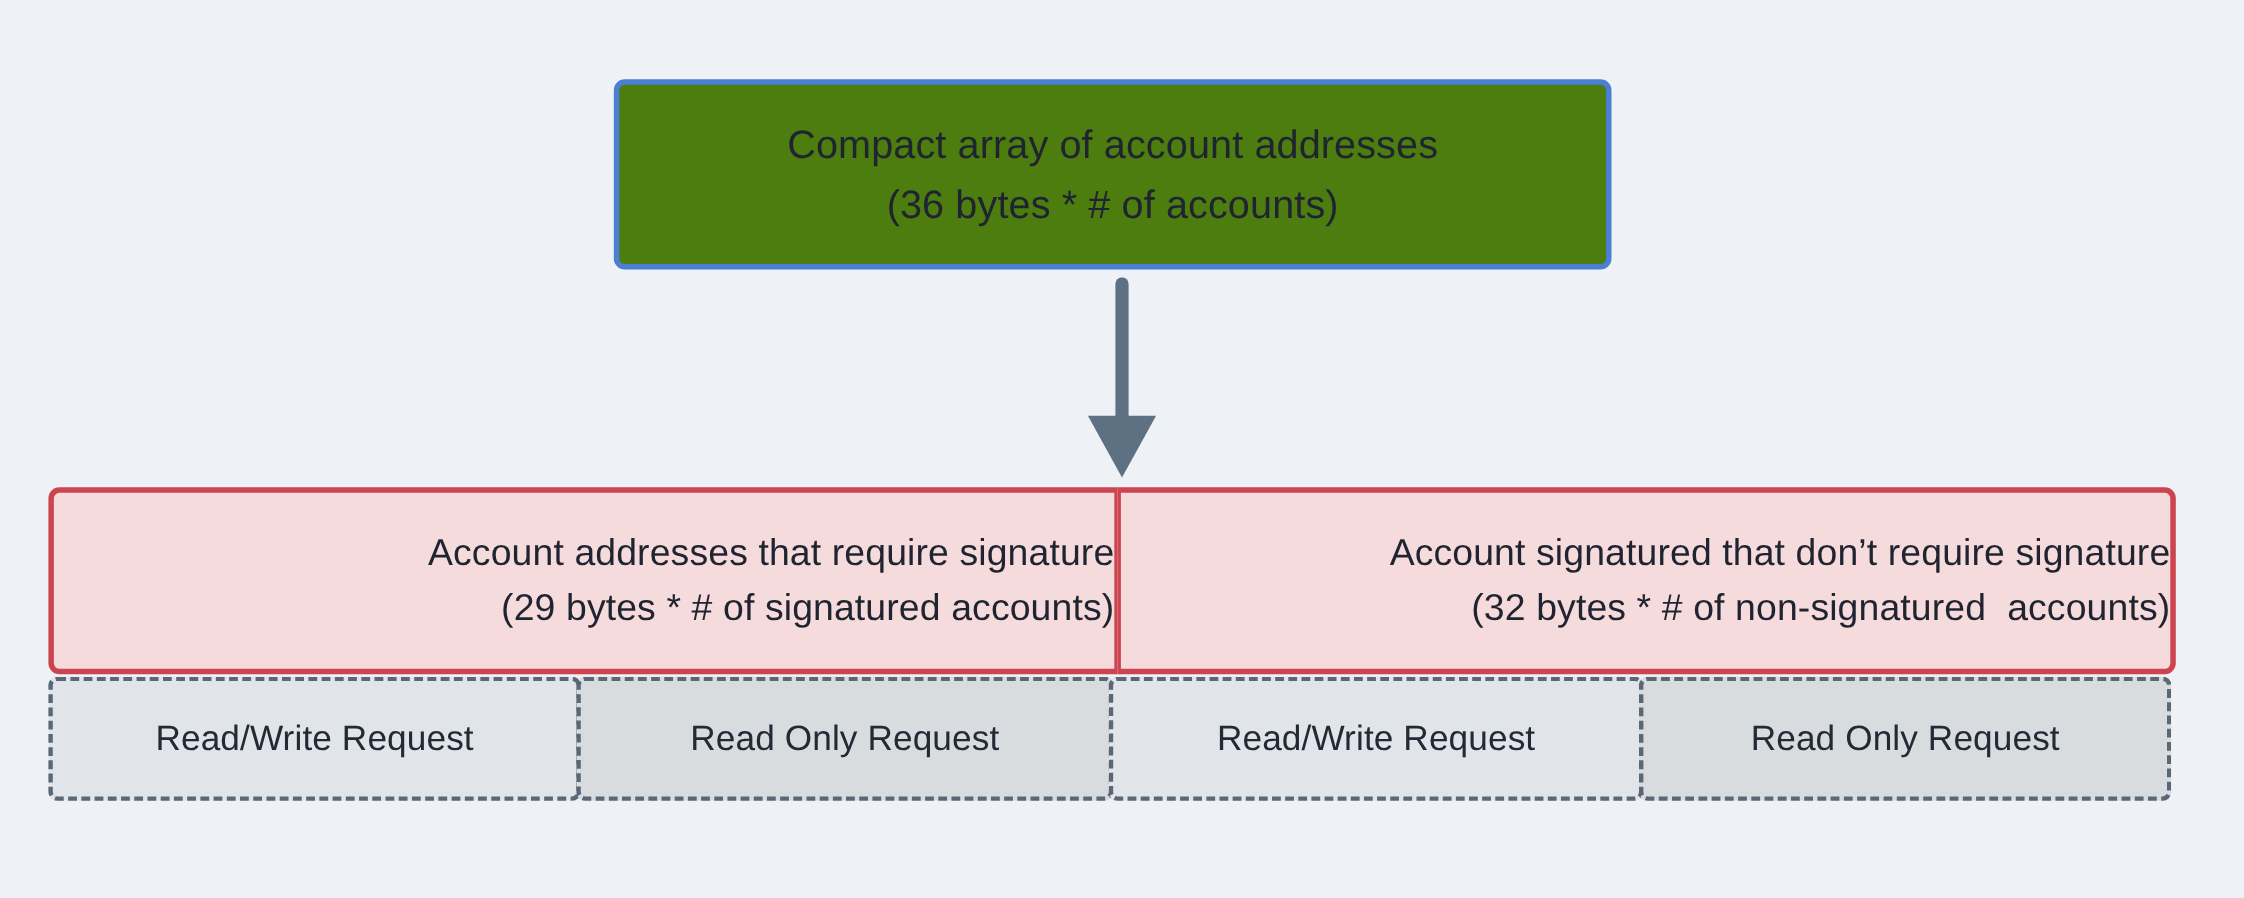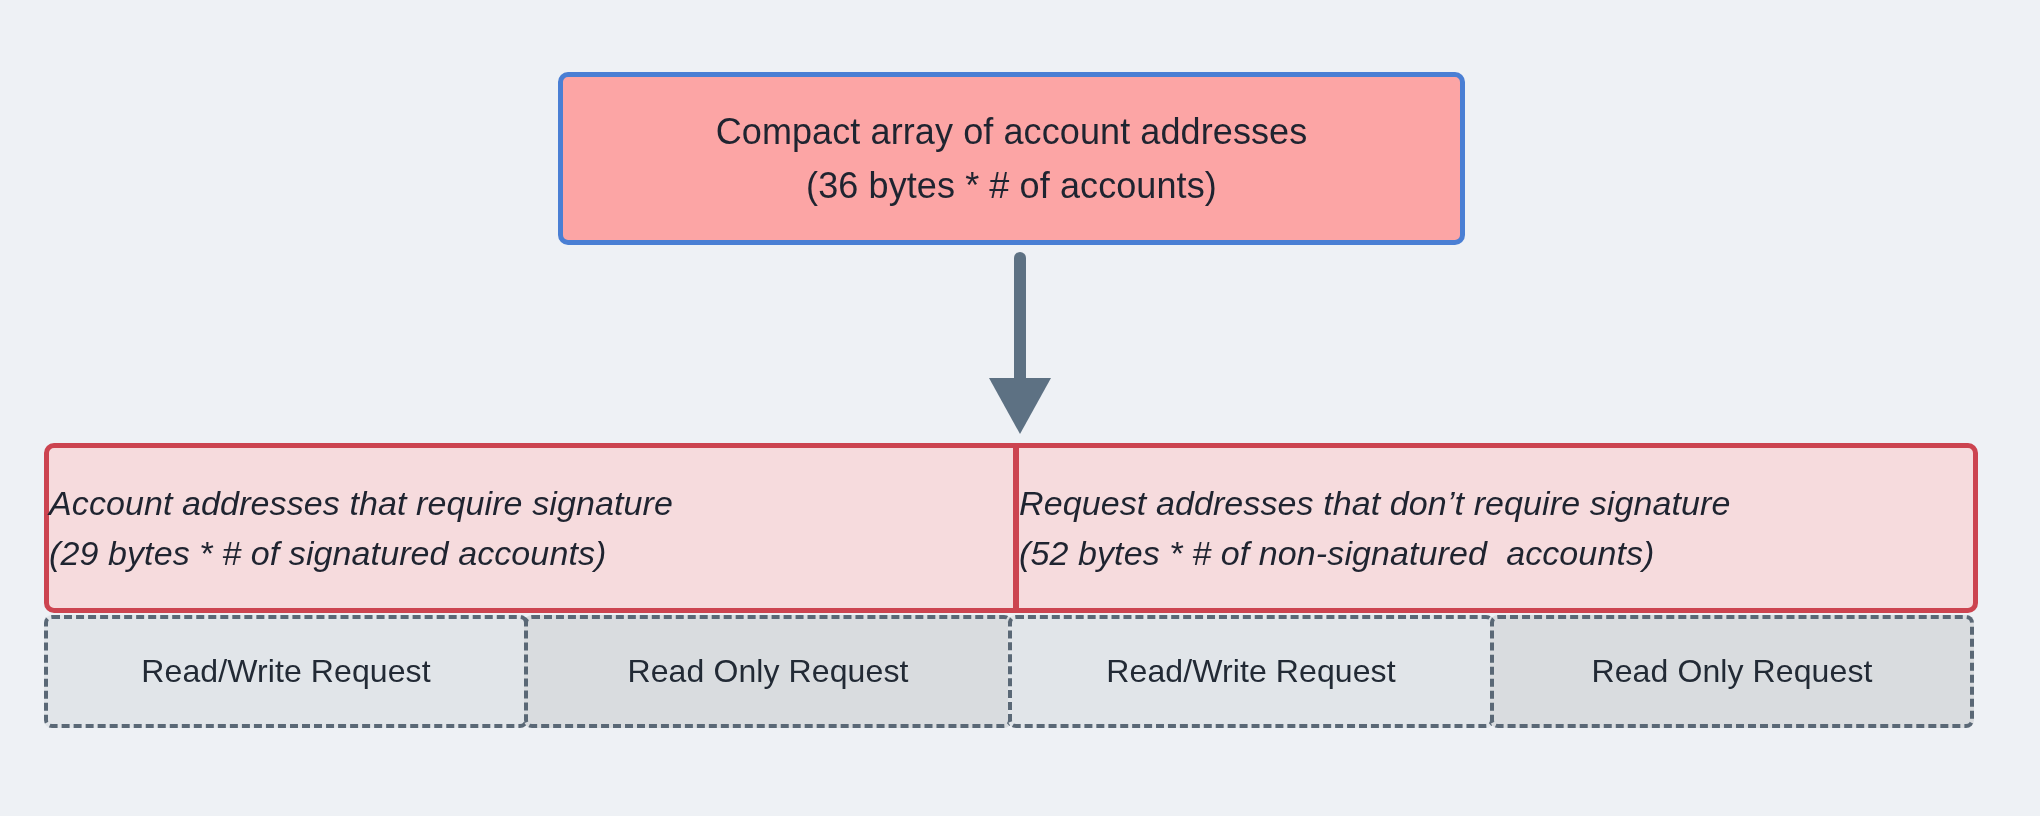--- a/index.html
+++ b/index.html
@@ -20,21 +20,21 @@
   }
 
   
   .top-box {
     position: absolute;
     left: 558px;
     top: 72px;
     width: 907px;
     height: 173px;
     box-sizing: border-box;
-    background: #fca5a5;
+    background: #4d7c0f;
     border: 5px solid #4a7fd4;
     border-radius: 10px;
     display: flex;
     flex-direction: column;
     align-items: center;
     justify-content: center;
     gap: 10px;
   }
   .top-box .line {
     color: #1f2430;
@@ -61,24 +61,23 @@
     width: 1934px;
     height: 170px;
     display: flex;
   }
   .pink-box {
     box-sizing: border-box;
     background: #f6dbdd;
     border: 5px solid #cc4450;
     display: flex;
     flex-direction: column;
-    align-items: flex-start;
+    align-items: flex-end;
     justify-content: center;
     gap: 9px;
-    font-style: italic;
   }
   .pink-box.left {
     width: 972px;
     border-radius: 10px 0 0 10px;
     border-right-width: 3px;
   }
   .pink-box.right {
     width: 962px;
     border-radius: 0 10px 10px 0;
     border-left-width: 3px;
@@ -135,22 +134,22 @@
       <polygon points="45,182 14,126 76,126" fill="#5d7183"></polygon>
     </svg>
   </div>
 
   <div class="pink-row">
     <div class="pink-box left">
       <div class="line">Account addresses that require signature</div>
       <div class="line">(29 bytes * # of signatured accounts)</div>
     </div>
     <div class="pink-box right">
-      <div class="line">Request addresses that don’t require signature</div>
-      <div class="line">(52 bytes * # of non-signatured  accounts)</div>
+      <div class="line">Account signatured that don’t require signature</div>
+      <div class="line">(32 bytes * # of non-signatured  accounts)</div>
     </div>
   </div>
 
   <div class="gray-row">
     <div class="gray-box b1">
       <div class="label">Read/Write Request</div>
     </div>
     <div class="gray-box b2">
       <div class="label">Read Only Request</div>
     </div>

